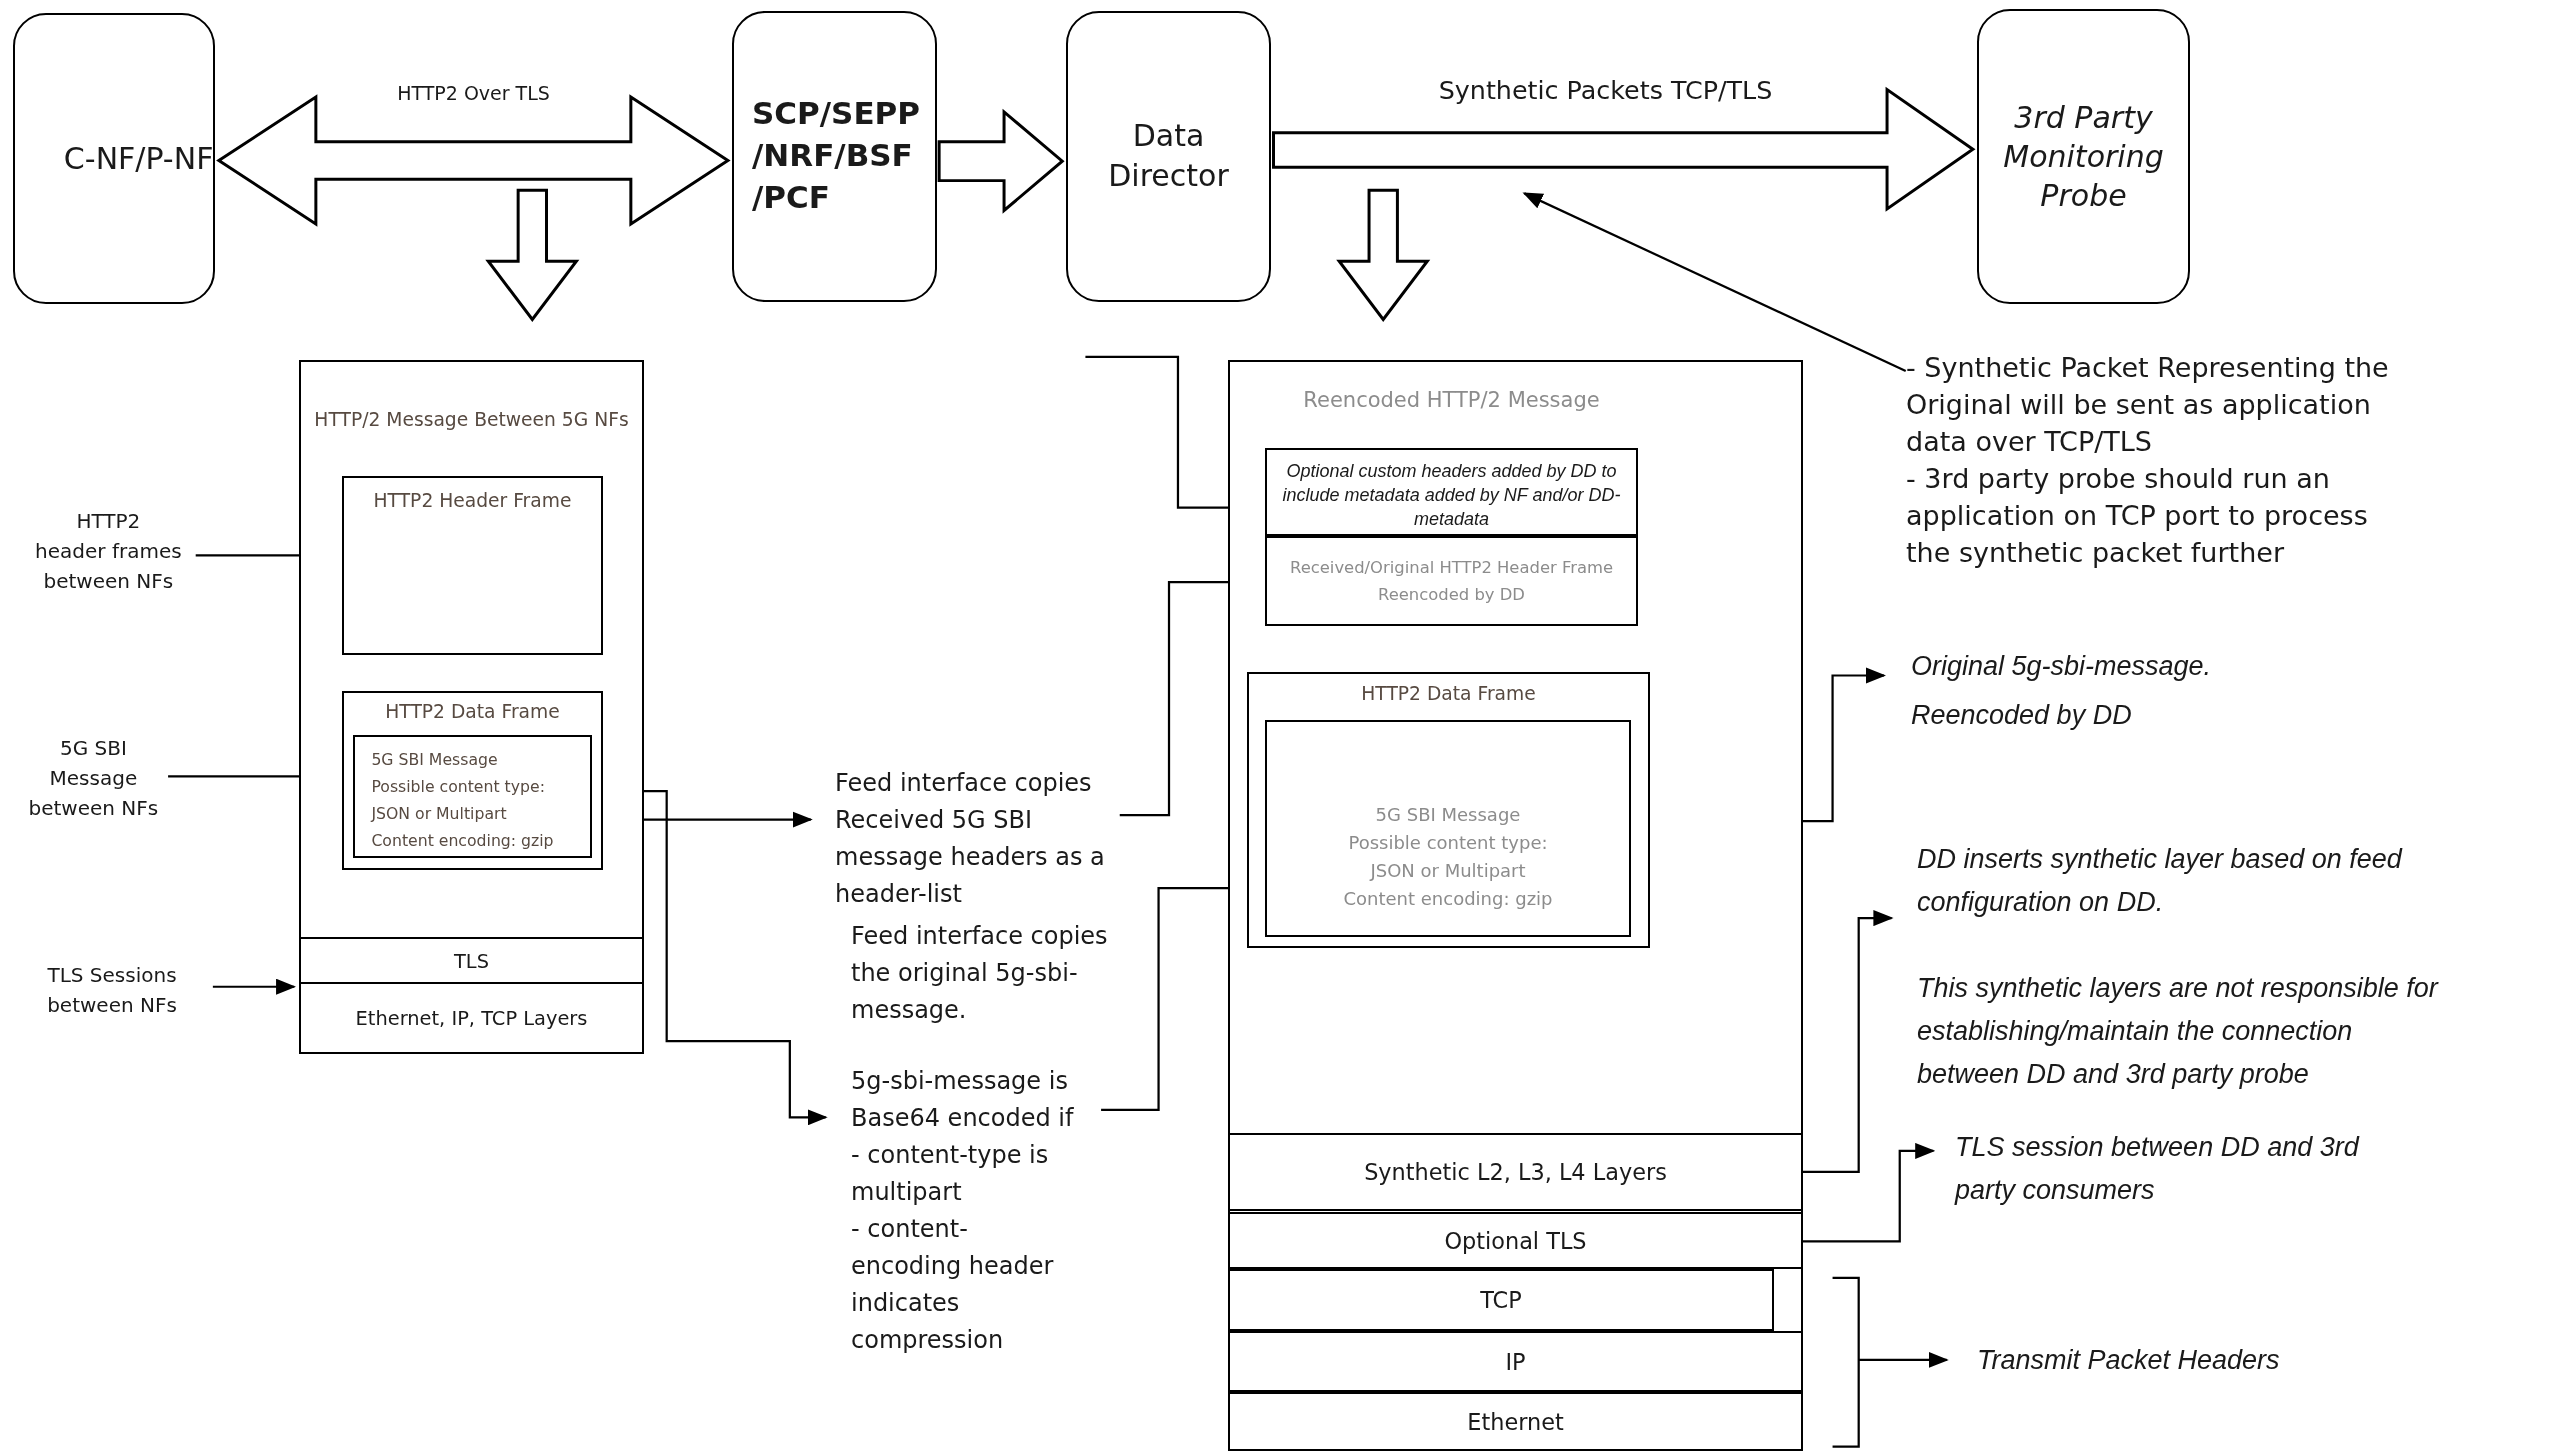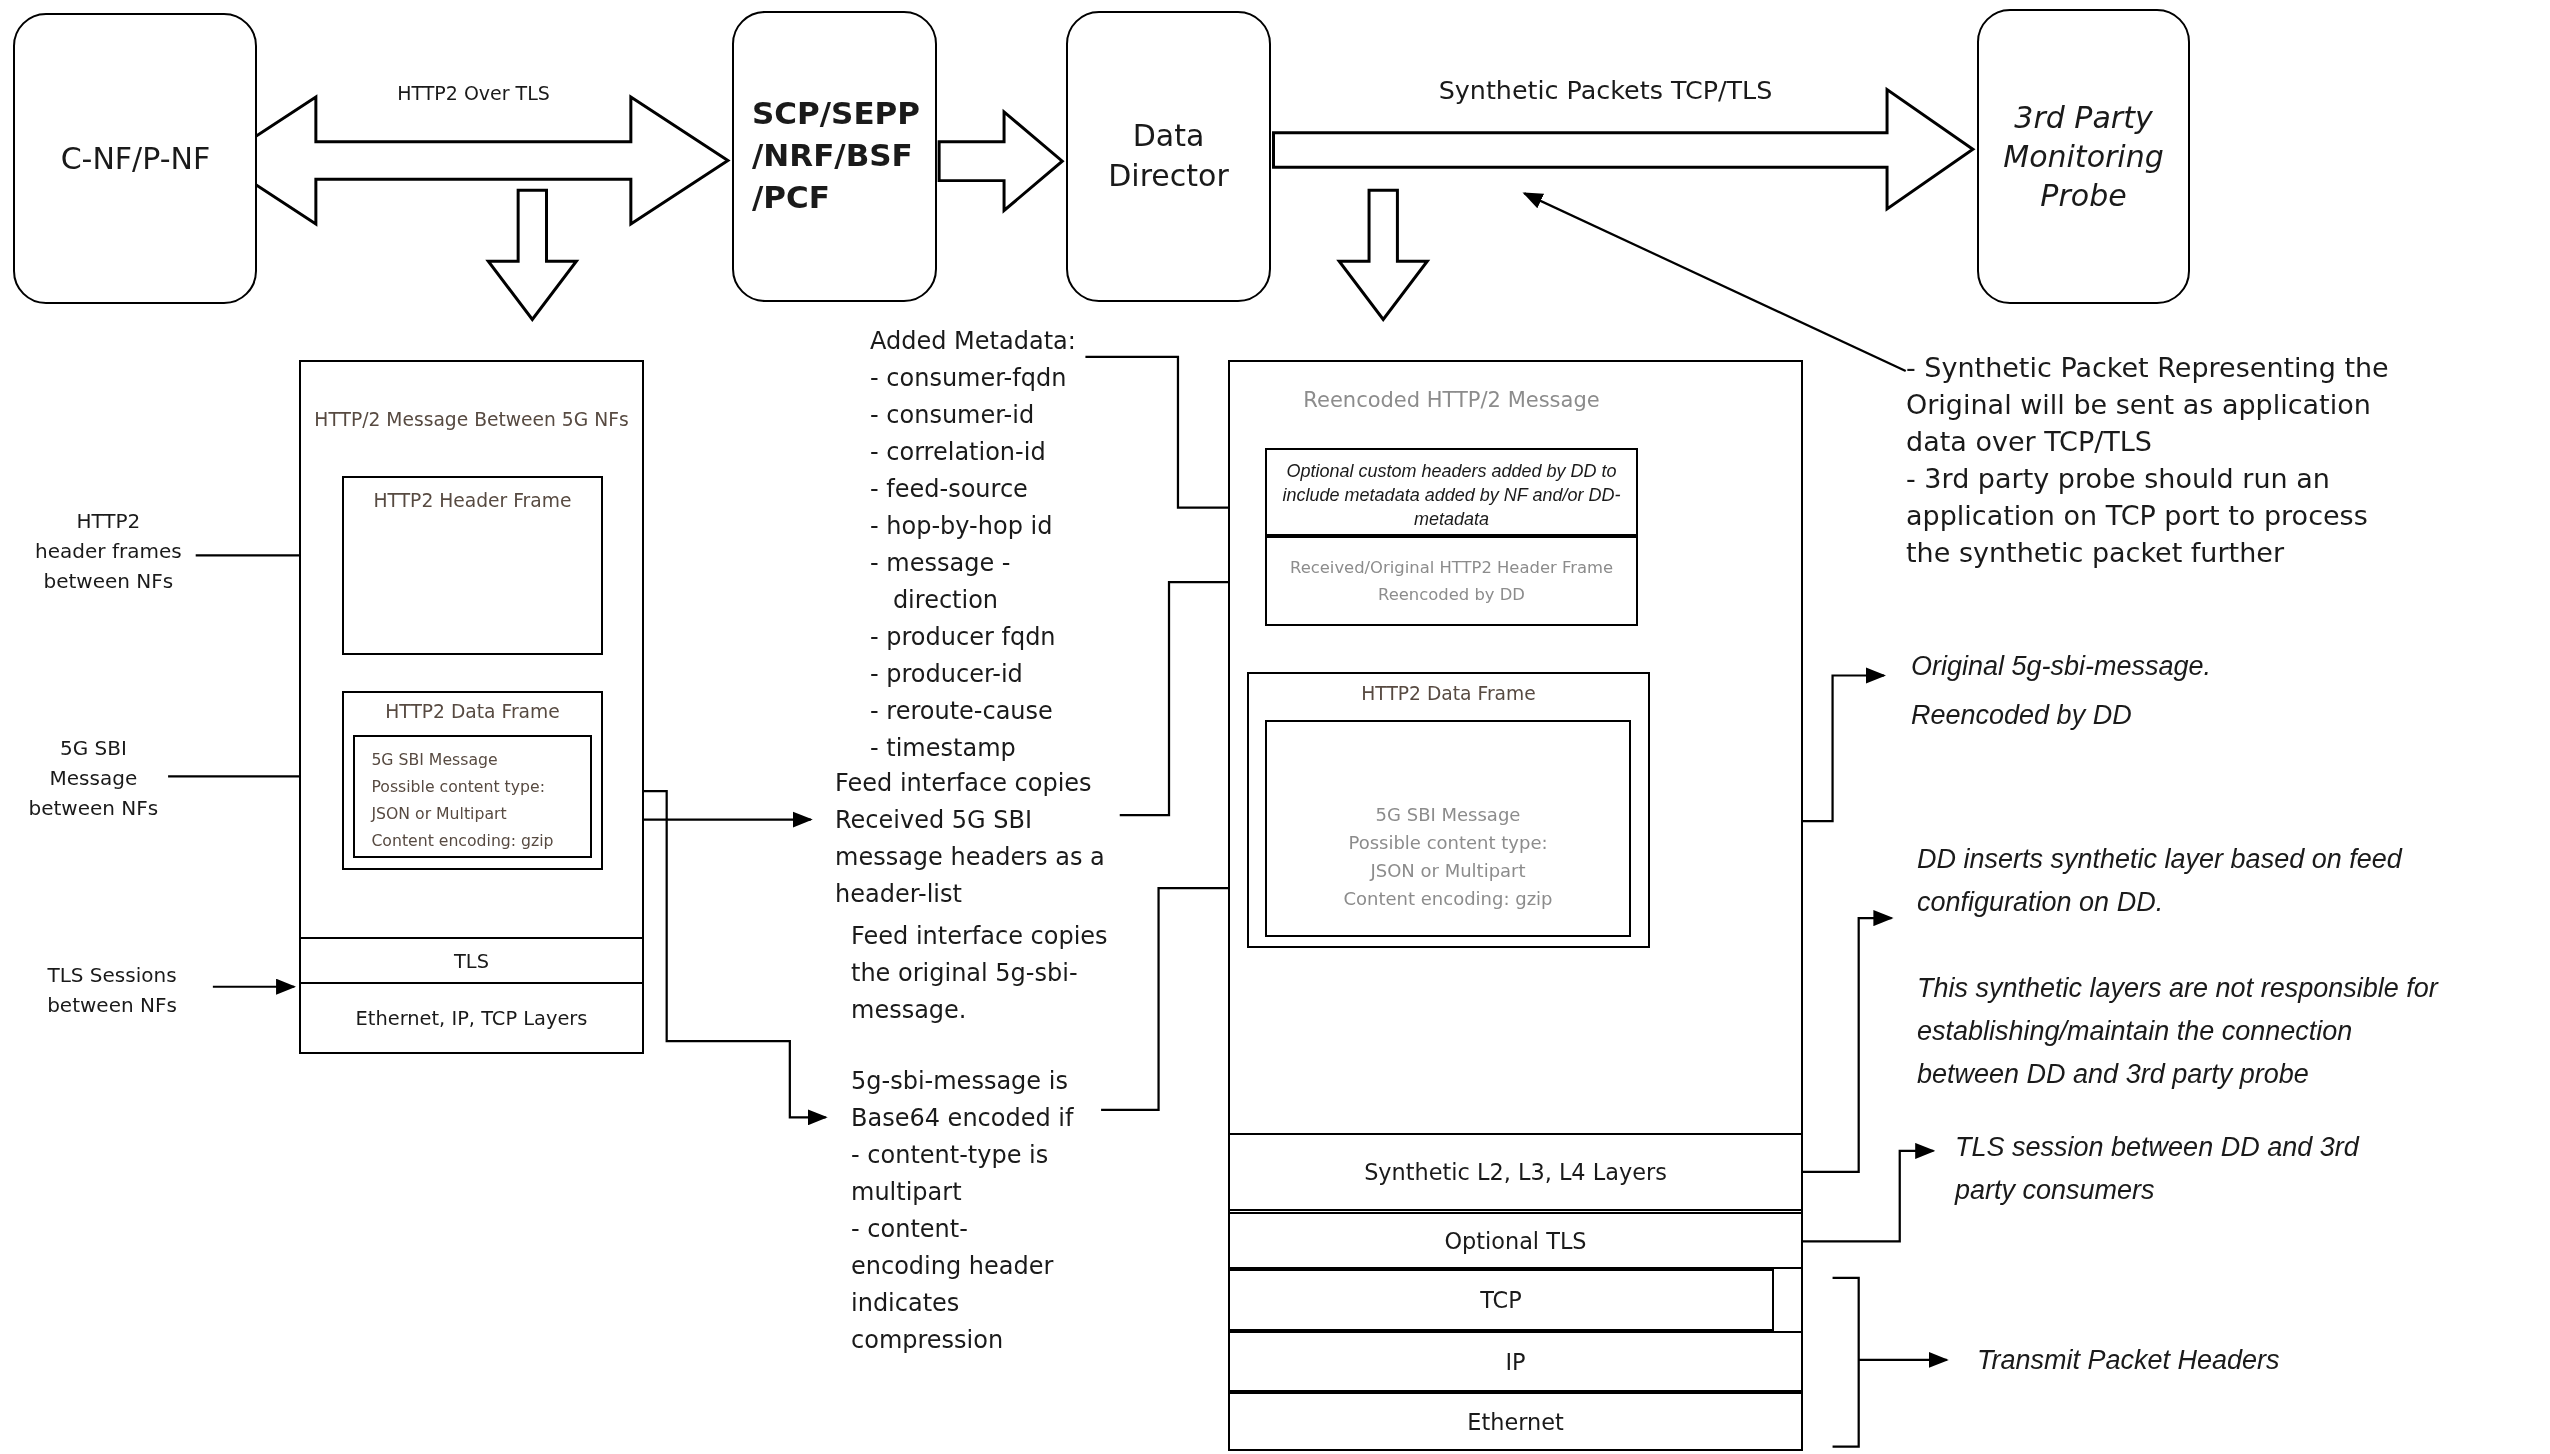--- a/index.html
+++ b/index.html
@@ -47,21 +47,21 @@
     <polyline marker-end="url(#ah)" points="1500,1092 1566,1092 1566,780 1690,780"></polyline>
     <polyline marker-end="url(#ah)" points="1475,1487 1552,1487 1552,1190 1690,1190"></polyline>
     <polyline marker-end="url(#ah)" points="2185,1100 2455,1100 2455,905 2524,905"></polyline>
     <polyline marker-end="url(#ah)" points="2415,1570 2490,1570 2490,1230 2534,1230"></polyline>
     <polyline marker-end="url(#ah)" points="2415,1663 2545,1663 2545,1542 2590,1542"></polyline>
     <polyline points="2455,1712 2490,1712 2490,1938 2455,1938"></polyline>
     <polyline marker-end="url(#ah)" points="2490,1822 2608,1822"></polyline>
     <polyline marker-end="url(#ah)" points="2553,497 2042,259"></polyline>
   </svg>
 
-  <div class="box rbox" style="left:13.4px;top:13.4px;width:244px;height:291px;font-size:30px;">
+  <div class="box rbox" style="left:13.4px;top:13.4px;width:202px;height:291px;font-size:30px;justify-content:flex-end;">
       <span>C-NF/P-NF</span>
     </div>
 
   <div class="box rbox" style="left:732px;top:10.5px;width:205px;height:291px;font-size:31px;justify-content:flex-start;padding-left:18px;text-align:left;">
       <span class="pre bold" style="line-height:1.35;">SCP/SEPP
 /NRF/BSF
 /PCF</span>
     </div>
 
   <div class="box rbox" style="left:1066px;top:10.5px;width:205px;height:291px;font-size:30px;">
@@ -104,32 +104,20 @@
 
   <div class="abs c pre" style="left:22.4px;top:506px;width:172px;font-size:20px;line-height:30px;">HTTP2
 header frames
 between NFs</div>
   <div class="abs c pre" style="left:22.4px;top:733px;width:142px;font-size:20px;line-height:30px;">5G SBI
 Message
 between NFs</div>
   <div class="abs c pre" style="left:26px;top:960px;width:172px;font-size:20px;line-height:30px;">TLS Sessions
 between NFs</div>
 
-  <div class="abs pre" style="left:870px;top:323px;width:246px;font-size:24px;line-height:37px;">Added Metadata:
-- consumer-fqdn
-- consumer-id
-- correlation-id
-- feed-source
-- hop-by-hop id
-- message -
-&nbsp;&nbsp;&nbsp;direction
-- producer fqdn
-- producer-id
-- reroute-cause
-- timestamp</div>
   <div class="abs pre" style="left:835px;top:765px;width:299px;font-size:24px;line-height:37px;">Feed interface copies
 Received 5G SBI
 message headers as a
 header-list</div>
   <div class="abs pre" style="left:851px;top:918px;width:284px;font-size:24px;line-height:37px;">Feed interface copies
 the original 5g-sbi-
 message.</div>
   <div class="abs pre" style="left:851px;top:1063px;width:284px;font-size:24px;line-height:37px;">5g-sbi-message is
 Base64 encoded if
 - content-type is

